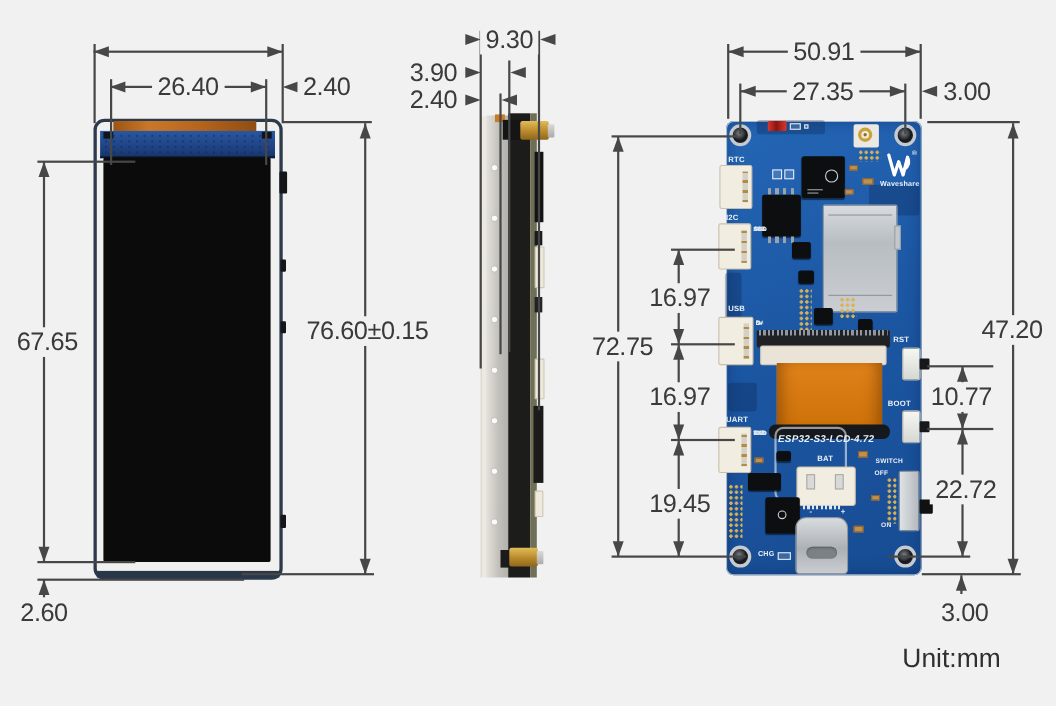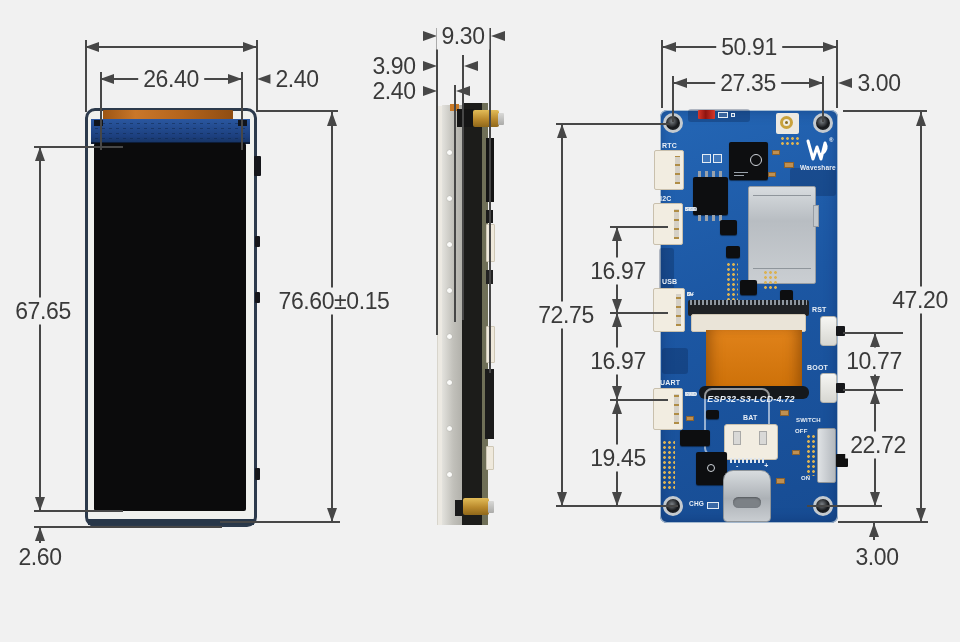--- a/index.html
+++ b/index.html
@@ -357,13 +357,14 @@
   <div class="hl" style="left:807px;top:505px;width:75px;"></div>
   <div class="vl" style="left:874px;top:390px;height:116px;"></div>
   <div class="ah u" style="left:870px;top:390px;"></div>
   <div class="ah d" style="left:870px;top:492px;"></div>
   <div class="dim" style="left:878px;top:445px;">22.72</div>
 
   <div class="vl" style="left:873px;top:523px;height:17px;"></div>
   <div class="ah u" style="left:869px;top:523px;"></div>
   <div class="dim" style="left:877px;top:557px;">3.00</div>
 
+  <div class="unit" style="left:865px;top:599px;">Unit:mm</div>
 </div>
 
 </body></html>

